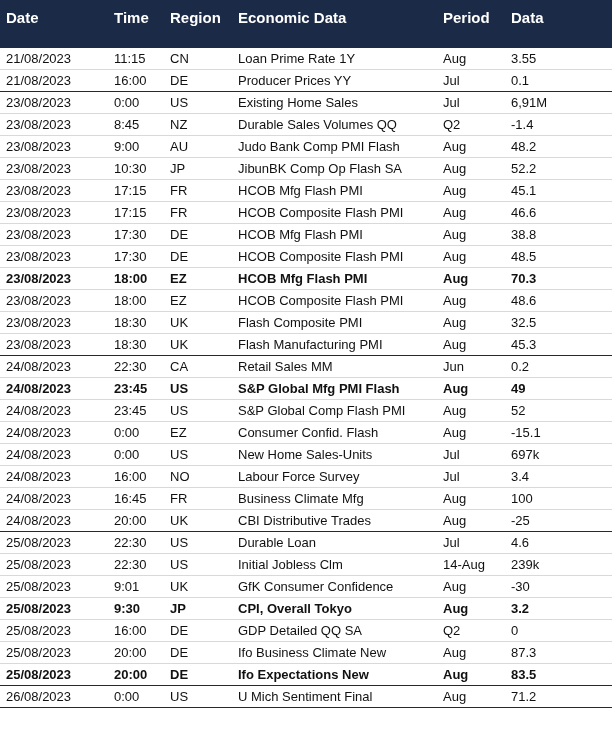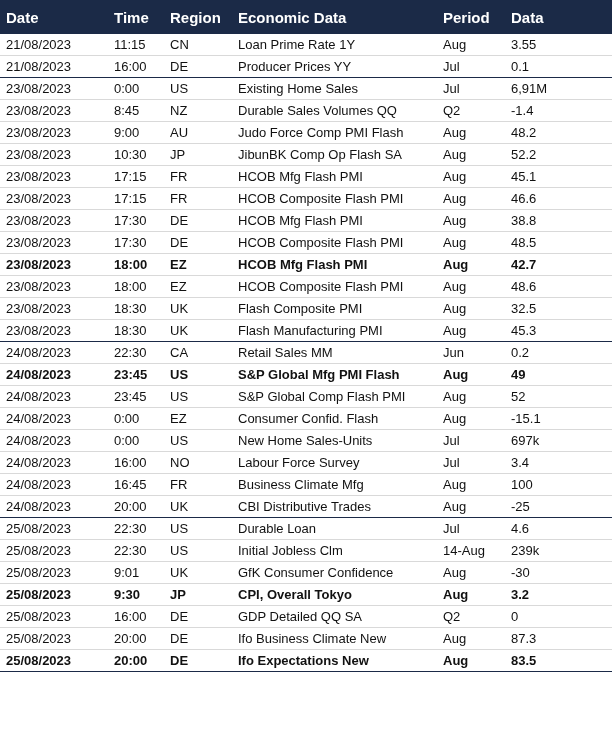--- a/index.html
+++ b/index.html
@@ -18,21 +18,21 @@
     width: 612px;
     border-collapse: collapse;
     table-layout: fixed;
   }
   .econ-table thead th {
     background: #1b2a47;
     color: #ffffff;
     font-size: 15px;
     font-weight: bold;
     text-align: left;
-    padding: 7px 6px 8px 6px;
+    padding: 7px 6px 22px 6px;
     vertical-align: middle;
     white-space: nowrap;
     overflow: hidden;
   }
   .econ-table tbody td {
     font-size: 13px;
     padding: 3px 6px 3px 6px;
     vertical-align: middle;
     white-space: nowrap;
     overflow: hidden;
@@ -112,21 +112,21 @@
           <td>8:45</td>
           <td>NZ</td>
           <td>Durable Sales Volumes QQ</td>
           <td>Q2</td>
           <td>-1.4</td>
         </tr>
         <tr>
           <td>23/08/2023</td>
           <td>9:00</td>
           <td>AU</td>
-          <td>Judo Force Comp PMI Flash</td>
+          <td>Judo Bank Comp PMI Flash</td>
           <td>Aug</td>
           <td>48.2</td>
         </tr>
         <tr>
           <td>23/08/2023</td>
           <td>10:30</td>
           <td>JP</td>
           <td>JibunBK Comp Op Flash SA</td>
           <td>Aug</td>
           <td>52.2</td>
@@ -162,21 +162,21 @@
           <td>HCOB Composite Flash PMI</td>
           <td>Aug</td>
           <td>48.5</td>
         </tr>
         <tr class="bold">
           <td>23/08/2023</td>
           <td>18:00</td>
           <td>EZ</td>
           <td>HCOB Mfg Flash PMI</td>
           <td>Aug</td>
-          <td>42.7</td>
+          <td>70.3</td>
         </tr>
         <tr>
           <td>23/08/2023</td>
           <td>18:00</td>
           <td>EZ</td>
           <td>HCOB Composite Flash PMI</td>
           <td>Aug</td>
           <td>48.6</td>
         </tr>
         <tr>
@@ -308,15 +308,23 @@
           <td>87.3</td>
         </tr>
         <tr class="bold group-end">
           <td>25/08/2023</td>
           <td>20:00</td>
           <td>DE</td>
           <td>Ifo Expectations New</td>
           <td>Aug</td>
           <td>83.5</td>
         </tr>
+        <tr>
+          <td>26/08/2023</td>
+          <td>0:00</td>
+          <td>US</td>
+          <td>U Mich Sentiment Final</td>
+          <td>Aug</td>
+          <td>71.2</td>
+        </tr>
       </tbody>
   </table>
 </div>
 
 </body></html>

